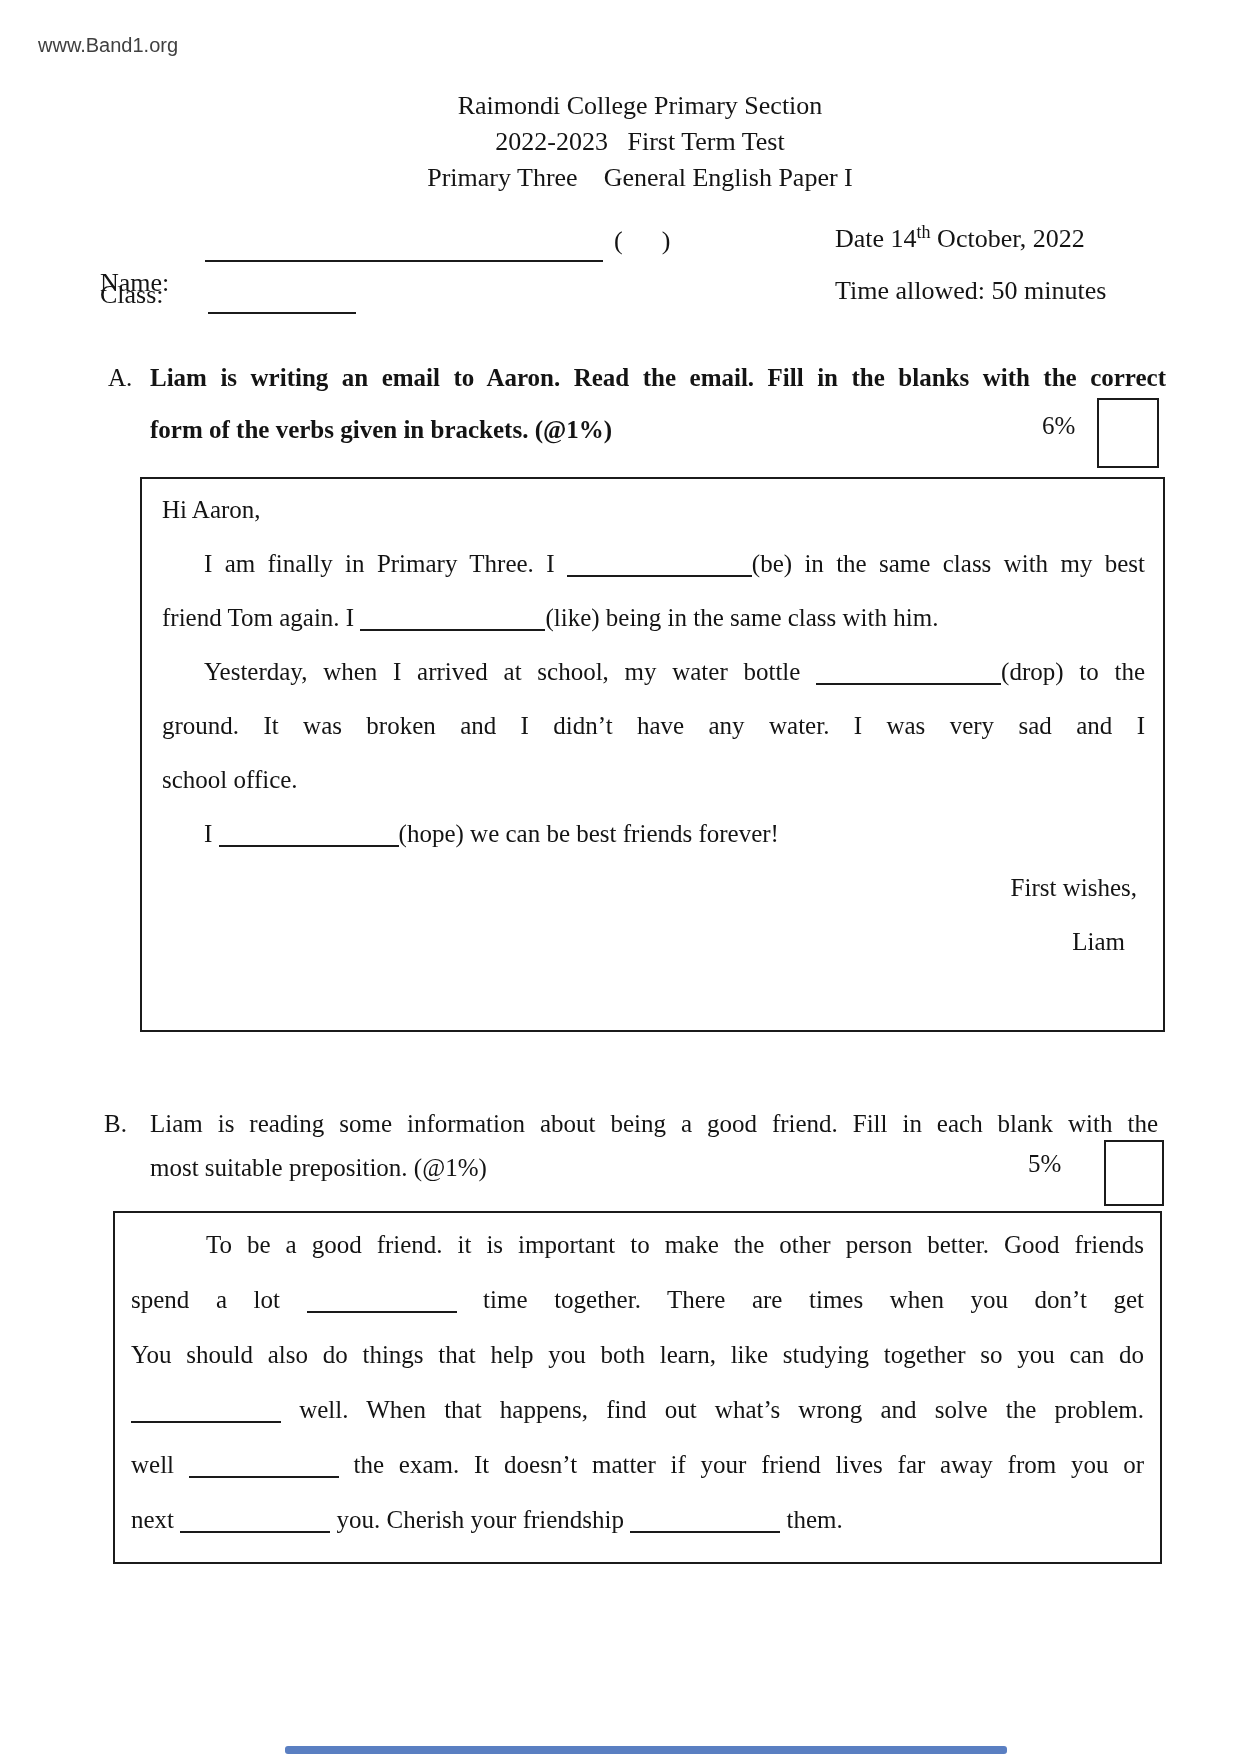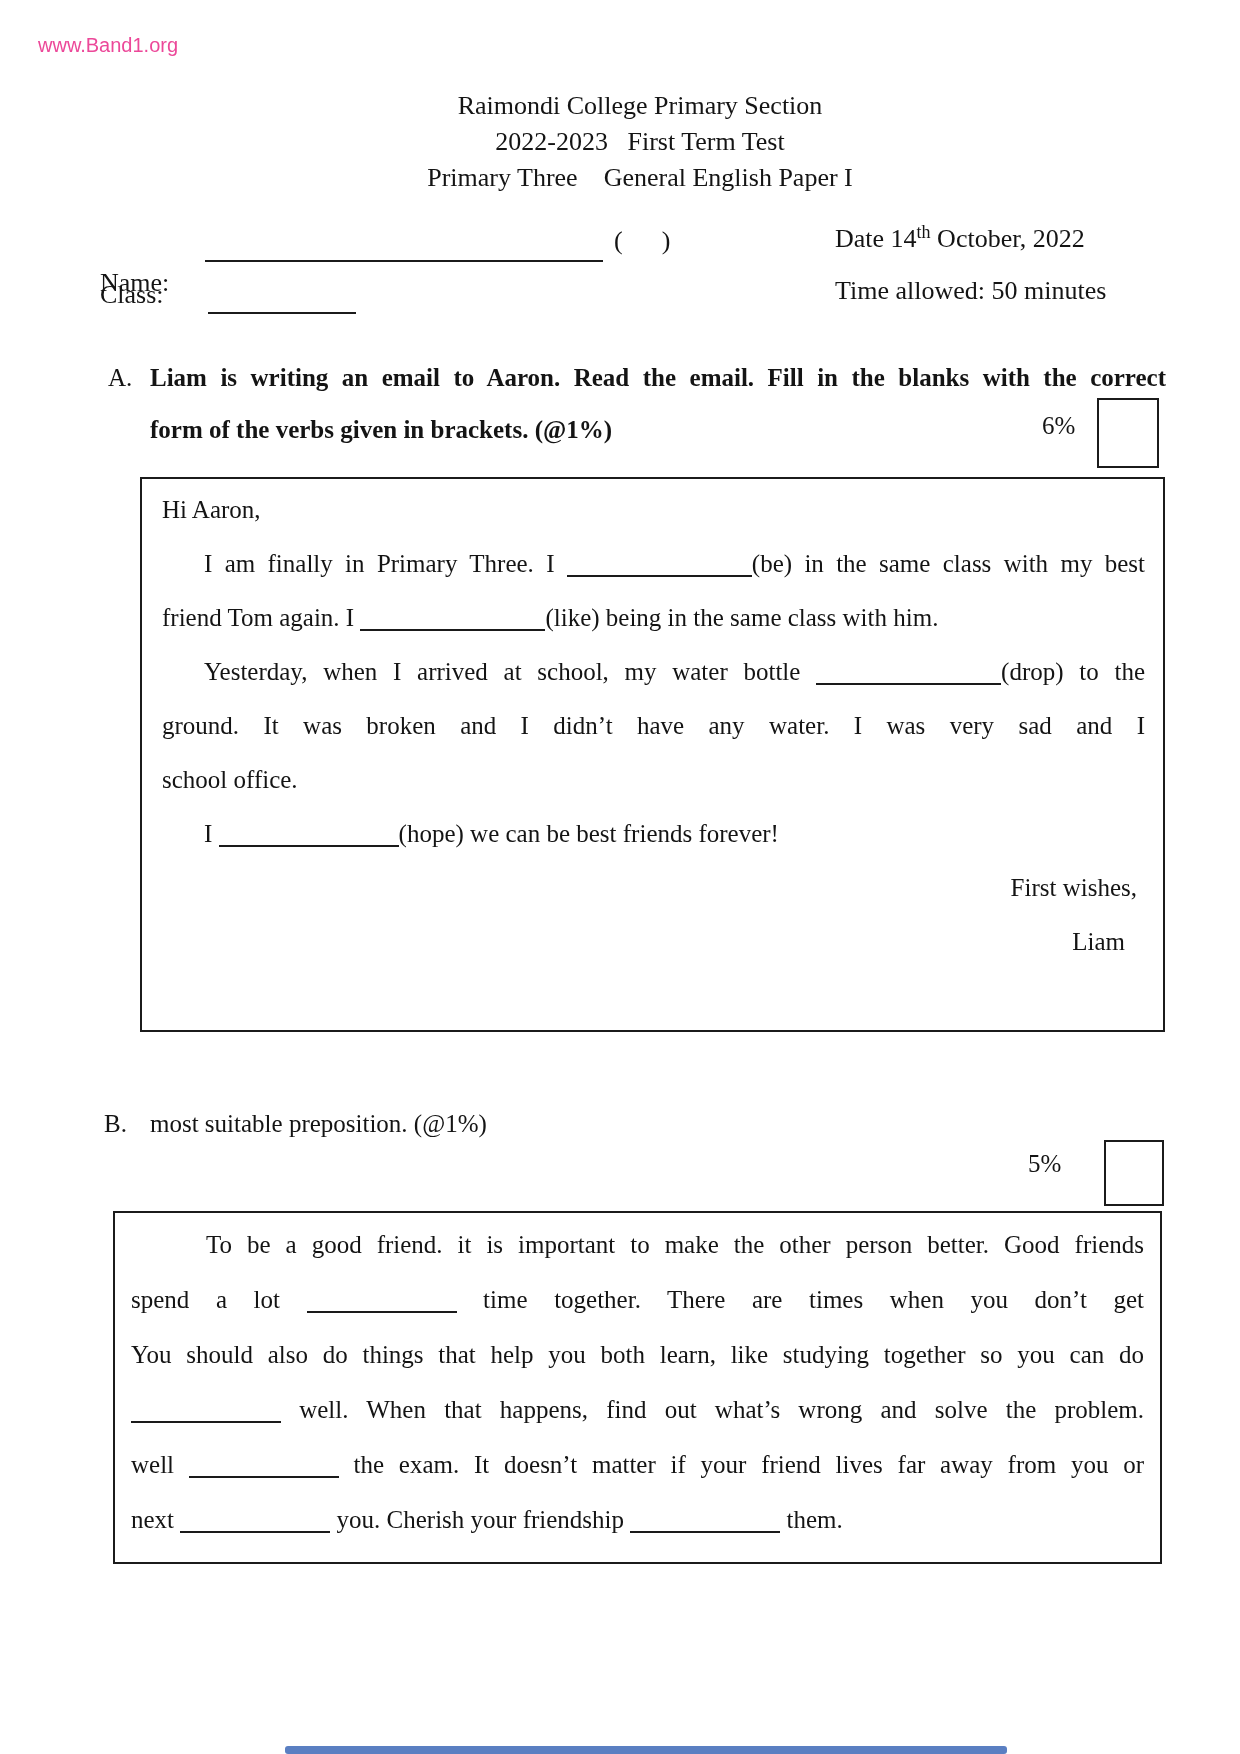--- a/index.html
+++ b/index.html
@@ -2,21 +2,21 @@
 <html><head>
 <meta charset="utf-8">
 <style>
   html,body{margin:0;padding:0;background:#e8e8e8;}
   #page{
     position:relative;width:1240px;height:1754px;background:#ffffff;
     margin:0 auto;overflow:hidden;color:#141414;
     font-family:"Liberation Serif","DejaVu Serif",serif;
   }
   .abs{position:absolute;}
-  .watermark{font-family:"Liberation Sans","DejaVu Sans",sans-serif;font-size:20px;color:#ec4899;}
+  .watermark{font-family:"Liberation Sans","DejaVu Sans",sans-serif;font-size:20px;color:#404040;}
   .title-block{left:20px;top:88px;width:1240px;text-align:center;font-size:26px;line-height:36px;}
   .title-line{white-space:pre;}
   .label26{font-size:26px;}
   .rule{border-bottom:2px solid #1b1b1b;}
   .parens{font-size:26px;white-space:pre;}
   .sup{font-size:18px;vertical-align:9px;}
   .sec-label{font-size:25px;}
   .instr{font-size:25px;}
   .instr .tline{line-height:52px;}
   .instr-b .tline{line-height:44px;}
@@ -73,20 +73,21 @@
       <div class="tline stretch" style="padding-left: 42px;"><span class="run">Yesterday, when I arrived at school, my water bottle </span><span class="blank" style="width: 185px;"></span><span class="run">(drop) to the</span></div>
       <div class="tline stretch"><span class="run">ground. It was broken and I didn’t have any water. I was very sad and I</span></div>
       <div class="tline"><span class="run">school office.</span></div>
       <div class="tline" style="padding-left: 42px;"><span class="run">I </span><span class="blank" style="width: 180px;"></span><span class="run">(hope) we can be best friends forever!</span></div>
       <div class="tline right" style="padding-right: 8px;"><span class="run">First wishes,</span></div>
       <div class="tline right" style="padding-right: 20px;"><span class="run">Liam</span></div>
     </div>
 
   <div class="abs sec-label" style="left:104px;top:1102px;line-height:44px;">B.</div>
   <div class="abs instr instr-b" style="left:150px;top:1102px;width:1008px;">
+      <div class="tline stretch"><span class="run">Liam is reading some information about being a good friend. Fill in each blank with the</span></div>
       <div class="tline"><span class="run">most suitable preposition. (@1%)</span></div>
     </div>
   <div class="abs marks" style="left:1028px;top:1150px;">5%</div>
   <div class="abs marks-box" style="left:1104px;top:1140px;width:56px;height:62px;"></div>
 
   <div class="abs txt-box passage-box" style="left:113px;top:1211px;width:1013px;height:345px;">
       <div class="tline stretch" style="padding-left: 75px;"><span class="run">To be a good friend. it is important to make the other person better. Good friends</span></div>
       <div class="tline stretch"><span class="run">spend a lot </span><span class="blank" style="width: 150px;"></span><span class="run"> time together. There are times when you don’t get</span></div>
       <div class="tline stretch"><span class="run">You should also do things that help you both learn, like studying together so you can do</span></div>
       <div class="tline stretch"><span class="blank" style="width: 150px;"></span><span class="run"> well. When that happens, find out what’s wrong and solve the problem.</span></div>

